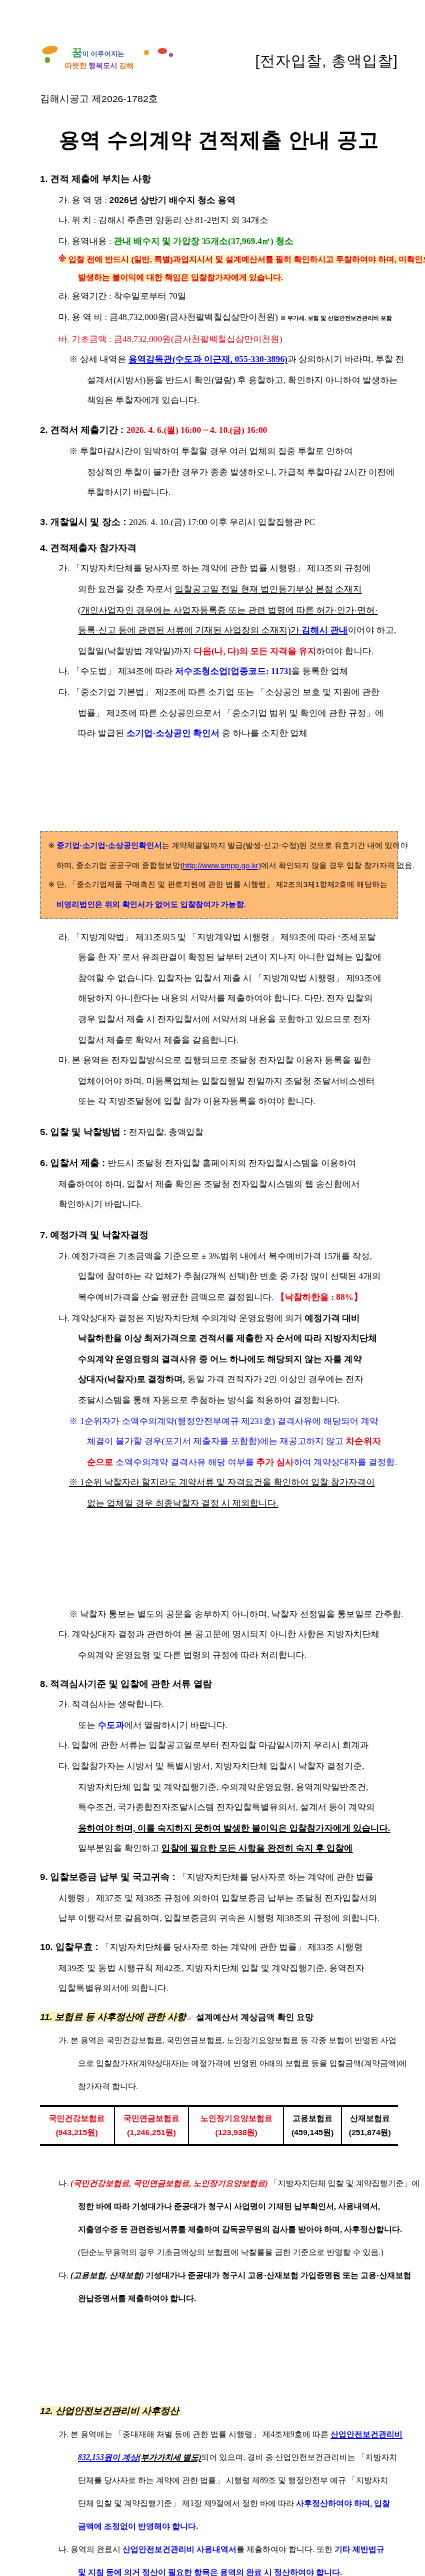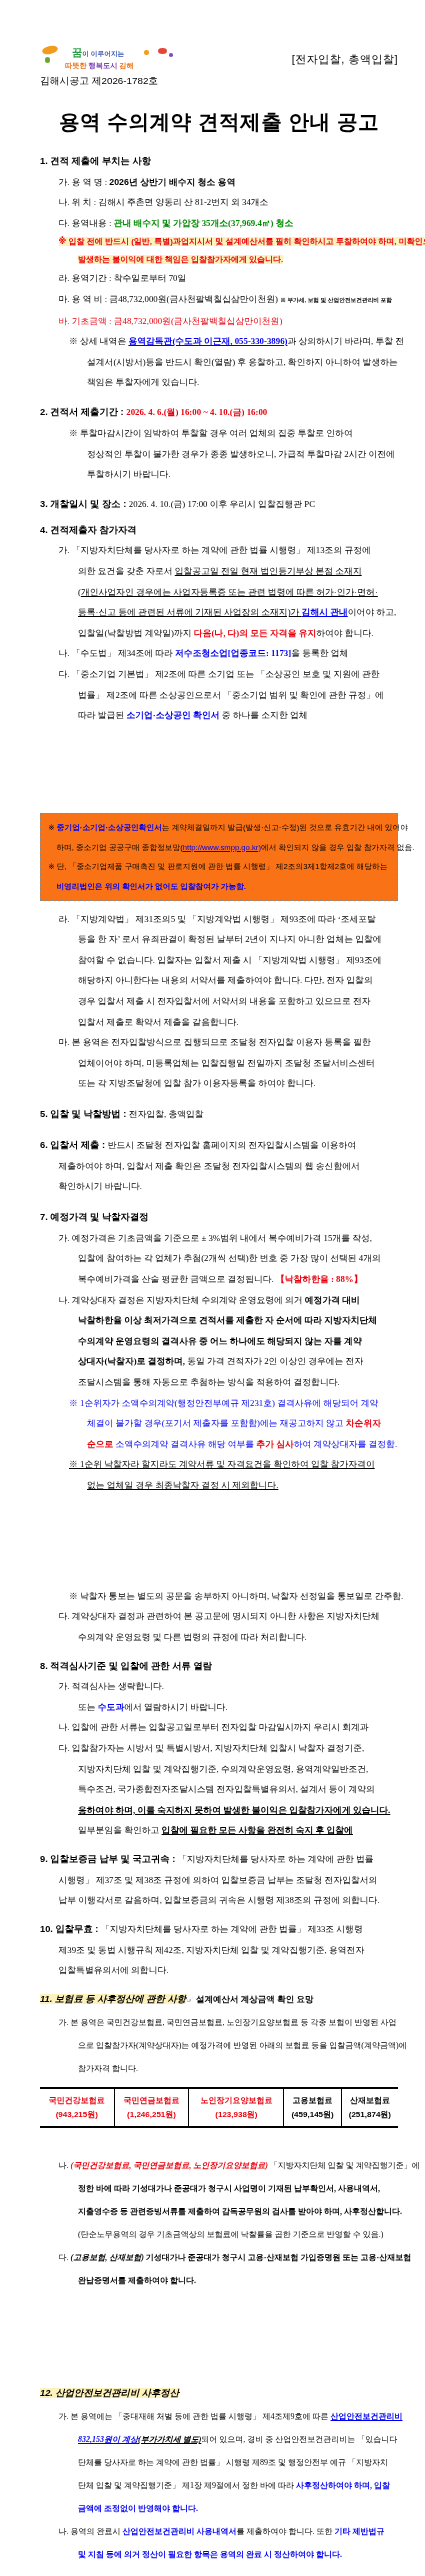--- a/index.html
+++ b/index.html
@@ -17,39 +17,39 @@
   .r{color:#e8000d;}
   .bl{color:#0000f0;}
   .gr{color:#008a00;}
   .bd{font-weight:bold;}
   .u{text-decoration:underline;}
   .hl{background:#fdf2bb;}
   .it{font-style:italic;}
   .small-note{font-size:5.7px;font-weight:bold;font-family:"Liberation Sans",sans-serif;}
   .main-title{font-size:20.6px;font-weight:800;letter-spacing:0.5px;text-align:center;
               margin:19.6px 0 15.5px 0;font-family:"Liberation Sans","DejaVu Sans",sans-serif;}
-  .bidtype{position:absolute;top:52px;right:28px;font-size:11px;letter-spacing:0.5px;
+  .bidtype{position:absolute;top:52px;right:28px;font-size:15px;letter-spacing:0.5px;
            font-family:"Liberation Sans",sans-serif;}
-  .notice-no{font-size:9.8px;margin-top:0;font-family:"Liberation Sans",sans-serif;}
+  .notice-no{font-size:9.8px;margin-top:18px;font-family:"Liberation Sans",sans-serif;}
   
   .logo{position:relative;height:30px;width:170px;}
   .logo .dot{position:absolute;border-radius:50%;}
   .d1{width:15.5px;height:8.2px;background:#f29c1f;left:2.1px;top:1px;transform:rotate(-12deg);}
   .d2{width:5.2px;height:5.2px;background:#6aa832;left:5.2px;top:12.4px;}
   .d3{width:4.6px;height:4.6px;background:#f29c1f;right:61px;top:5.2px;}
   .d4{width:8.8px;height:6.2px;background:#e4473a;right:43px;top:3.1px;}
   .d5{width:3.6px;height:3.6px;background:#7a51c4;right:37px;top:8.2px;}
   .logo-t1{position:absolute;left:32px;top:1px;font-size:6.7px;font-weight:bold;}
   .logo-kkum{color:#2f9e49;font-size:10.3px;font-weight:bold;}
   .logo-t1b{color:#3a55b0;}
   .logo-t2{position:absolute;left:25px;top:15.5px;font-size:7.2px;font-weight:bold;}
   .lg-or{color:#e8731c;}
   .lg-pu{color:#7a3fb5;text-align:center;}
   
-  .dashbox{border:0.5px dashed #8a8a8a;background:#f97316;padding:4.1px 7.2px;margin:5.2px 0 7.2px 0;}
+  .dashbox{border:0.5px dashed #8a8a8a;background:#fdba74;padding:4.1px 7.2px;margin:5.2px 0 7.2px 0;}
   .dashbox .ln{font-size:7.7px;line-height:19.6px;}
   
   table.ins{width:100%;border-collapse:collapse;margin:7.2px 0 5.2px 0;
             border-top:2.1px solid #000;border-bottom:2.1px solid #000;}
   table.ins td{border-left:0.8px solid #000;text-align:center;padding:5.2px 1px;
                font-size:8px;line-height:13.4px;font-weight:bold;
                font-family:"Liberation Sans",sans-serif;}
   table.ins td:first-child{border-left:none;}
   .sp{width:100%;}
 </style>
@@ -210,21 +210,21 @@
     <div class="ln i2">(단순노무용역의 경우 기초금액상의 보험료에 낙찰률을 곱한 기준으로 반영할 수 있음.)</div>
     <div class="ln i1"><span>다. </span><span class="bd it">(고용보험, 산재보험)</span><span class="bd"> 기성대가나 준공대가 청구시 고용·산재보험 가입증명원 또는 고용·산재보험</span></div>
     <div class="ln i2 bd">완납증명서를 제출하여야 합니다.</div>
   </div>
 
   <div class="sp" style="height:90px;"></div>
 
   <div class="sm">
     <div class="ln"><span class="h hl it">12. 산업안전보건관리비 사후정산</span></div>
     <div class="ln i1"><span>가. 본 용역에는 「중대재해 처벌 등에 관한 법률 시행령」 제4조제9호에 따른 </span><span class="bl bd u">산업안전보건관리비</span></div>
-    <div class="ln i2"><span class="bl bd u it">832,153원이 계상</span><span class="bd u it">(부가가치세 별도)</span><span>되어 있으며, 경비 중 산업안전보건관리비는 「있습니다</span></div>
+    <div class="ln i2"><span class="bl bd u it">832,153원이 계상</span><span class="bd u it">(부가가치세 별도)</span><span>되어 있으며, 경비 중 산업안전보건관리비는 「지방자치</span></div>
     <div class="ln i2">단체를 당사자로 하는 계약에 관한 법률」 시행령 제89조 및 행정안전부 예규 「지방자치</div>
     <div class="ln i2"><span>단체 입찰 및 계약집행기준」 제1장 제9절에서 정한 바에 따라 </span><span class="bl bd">사후정산하여야 하며, 입찰</span></div>
     <div class="ln i2 bl bd">금액에 조정없이 반영해야 합니다.</div>
     <div class="ln i1"><span>나. 용역의 완료시 </span><span class="bl bd">산업안전보건관리비 사용내역서</span><span>를 제출하여야 합니다. 또한 </span><span class="bl bd">기타 제반법규</span></div>
     <div class="ln i2 bl bd">및 지침 등에 의거 정산이 필요한 항목은 용역의 완료 시 정산하여야 합니다.</div>
   </div>
 
   <div class="sp" style="height:7.2px;"></div>
 
 </div>

